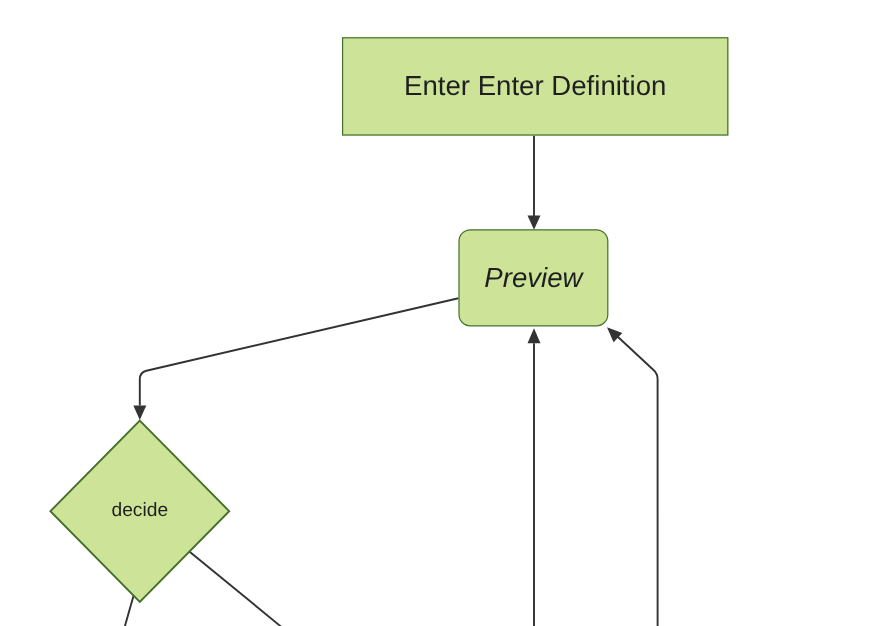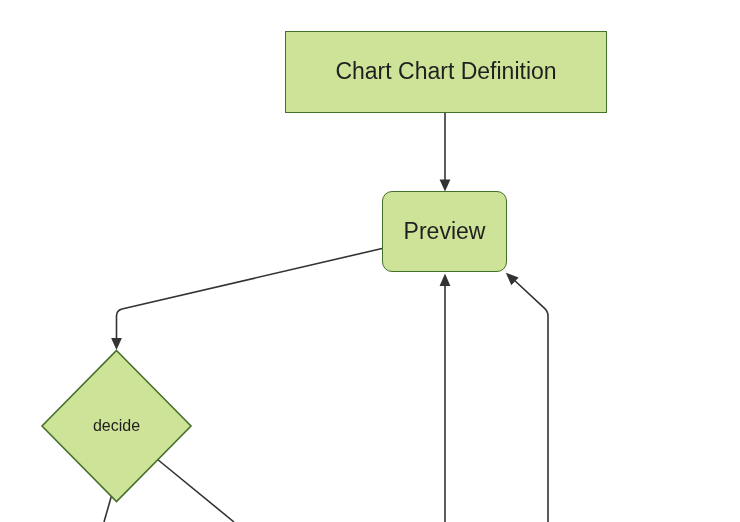--- a/index.html
+++ b/index.html
@@ -52,20 +52,21 @@
     white-space: nowrap;
   }
   .node-rect {
     left: 285px; top: 31px;
     width: 322px; height: 82px;
   }
   .node-rounded {
     left: 382px; top: 191px;
     width: 125px; height: 81px;
     border-radius: 10px;
+    font-style: italic;
   }
   .diamond-label {
     position: absolute;
     left: 42px; top: 412px;
     width: 149px; height: 28px;
     display: flex;
     align-items: center;
     justify-content: center;
     font-size: 16px;
     color: var(--text);
@@ -91,21 +92,21 @@
     <polygon class="arrowhead" points="116.5,350 111.1,338 121.9,338"></polygon>
 
     <path class="edge" d="M445,522 L445,286"></path>
     <polygon class="arrowhead" points="445,273.5 439.6,286 450.4,286"></polygon>
 
     <path class="edge" d="M548,522 L548,316 Q548,311.5 544.6,308.4 L513,279"></path>
     <polygon class="arrowhead" points="505.8,272.8 518.6,277.4 511.3,285.3"></polygon>
   </svg>
 
   <div class="node node-rect">
-    <span>Chart Chart Definition</span>
+    <span>Enter Enter Definition</span>
   </div>
 
   <div class="node node-rounded">
     <span>Preview</span>
   </div>
 
   <div class="diamond-label">decide</div>
 
 </div>
 

